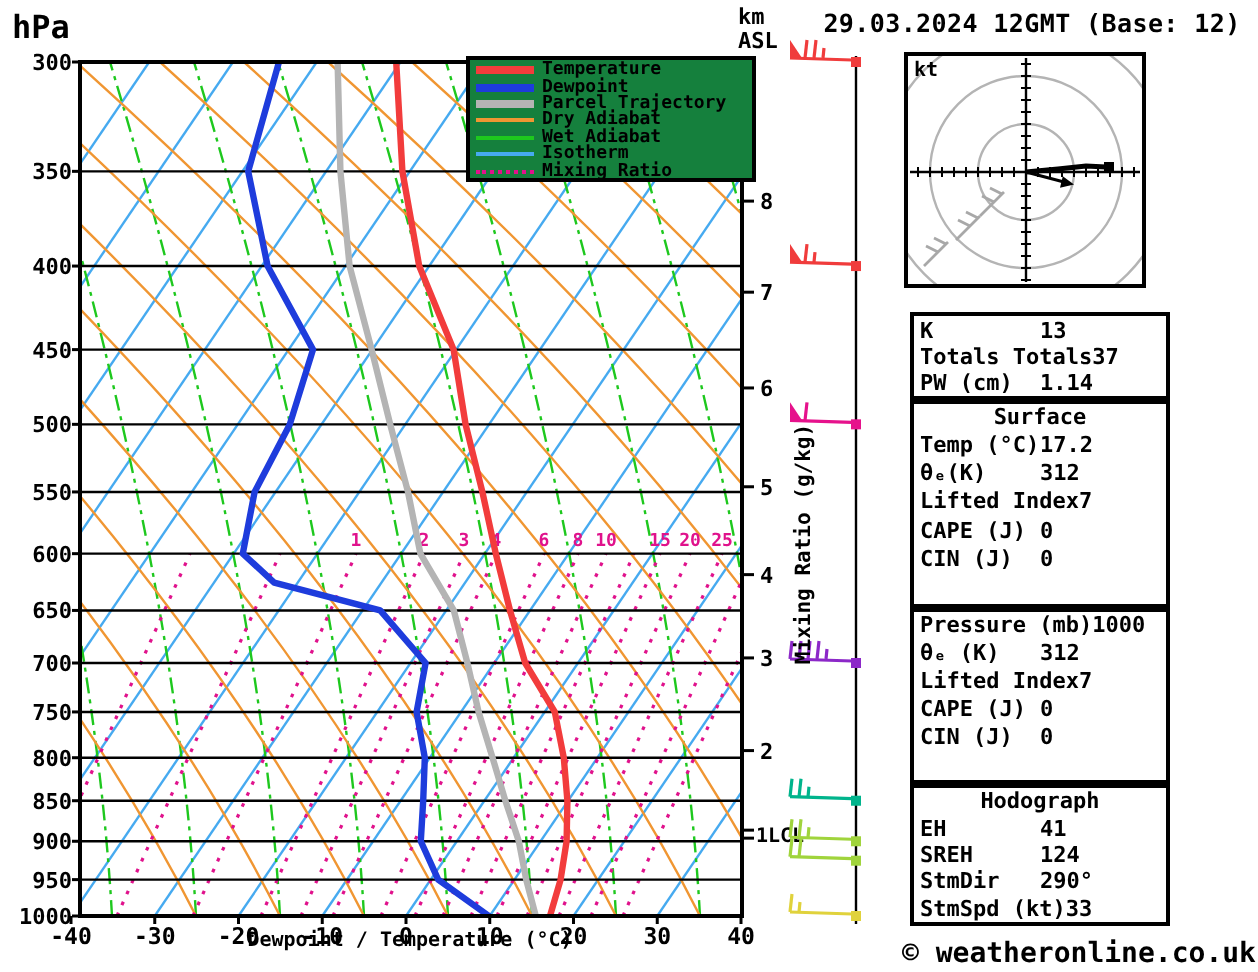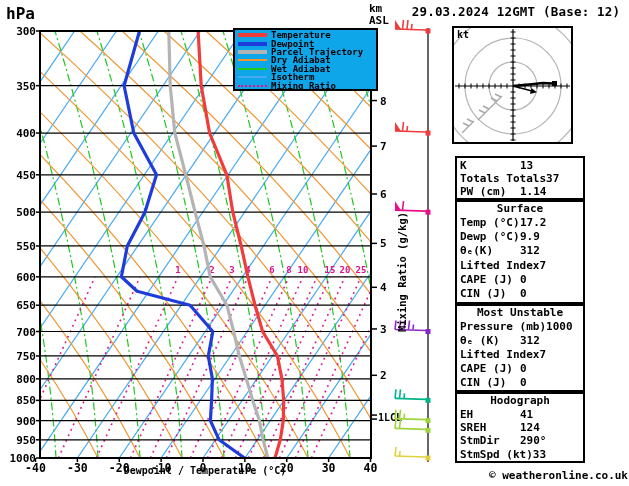--- a/index.html
+++ b/index.html
@@ -8,23 +8,23 @@
   .abs{position:absolute;}
   #chart{position:absolute;left:0;top:0;}
   .ttl{font-weight:bold;white-space:pre;}
   #hpa-label{left:6px;top:4px;font-size:16px;}
   #station-title{left:54px;top:5px;font-size:13px;letter-spacing:0.8px;}
   #datetime-title{left:403px;top:4px;width:226px;font-size:12.5px;text-align:center;letter-spacing:0.2px;}
   #xaxis-title{left:95px;top:465px;width:220px;font-size:10px;text-align:center;}
   #km-title{left:369px;top:3px;font-size:11px;line-height:12px;}
   #mr-title{left:322px;top:266px;width:160px;font-size:10.5px;text-align:center;
             transform:rotate(-90deg);transform-origin:center;}
-  #footer{left:0;top:469px;width:628px;text-align:right;font-size:11px;}
+  #footer{left:0;top:469px;width:628px;text-align:right;font-size:14px;}
   #legend{left:233px;top:28px;width:145px;height:63px;border:2px solid #000;box-sizing:border-box;
-          background:#0ea5e9;padding:1px 0 0 3px;}
+          background:#15803d;padding:1px 0 0 3px;}
   .lrow{display:flex;align-items:center;height:8.4px;}
   .lsample{width:29px;flex:none;}
   .llabel{margin-left:4px;font-size:9px;font-weight:bold;line-height:8px;white-space:pre;}
   .panel{left:455px;width:130px;border:2px solid #000;box-sizing:border-box;background:#fff;
          font-size:11px;font-weight:bold;overflow:hidden;}
   #p-stats{top:156px;height:44px;padding-top:1px;}
   #p-stats .prow{line-height:13.2px;}
   #p-surface{top:200px;height:104px;}
   #p-surface .prow{line-height:14.2px;justify-content:space-between;}
   #p-mu{top:304px;height:88px;}
@@ -407,43 +407,38 @@
       </div>
   </div>
 
   <div class="abs panel" id="p-surface">
     <div class="ptitle">Surface</div>
     <div class="prow">
         <span class="plabel">Temp (°C)</span>
         <span class="pvalue">17.2</span>
       </div>
     <div class="prow">
-        <span class="plabel">Dewp (°C)</span>
-        <span class="pvalue">9.9</span>
-      </div>
-    <div class="prow">
         <span class="plabel">θₑ(K)</span>
         <span class="pvalue">312</span>
       </div>
     <div class="prow">
         <span class="plabel">Lifted Index</span>
         <span class="pvalue">7</span>
       </div>
     <div class="prow">
         <span class="plabel">CAPE (J)</span>
         <span class="pvalue">0</span>
       </div>
     <div class="prow">
         <span class="plabel">CIN (J)</span>
         <span class="pvalue">0</span>
       </div>
   </div>
 
   <div class="abs panel" id="p-mu">
-    <div class="ptitle">Most Unstable</div>
     <div class="prow">
         <span class="plabel">Pressure (mb)</span>
         <span class="pvalue">1000</span>
       </div>
     <div class="prow">
         <span class="plabel">θₑ (K)</span>
         <span class="pvalue">312</span>
       </div>
     <div class="prow">
         <span class="plabel">Lifted Index</span>

